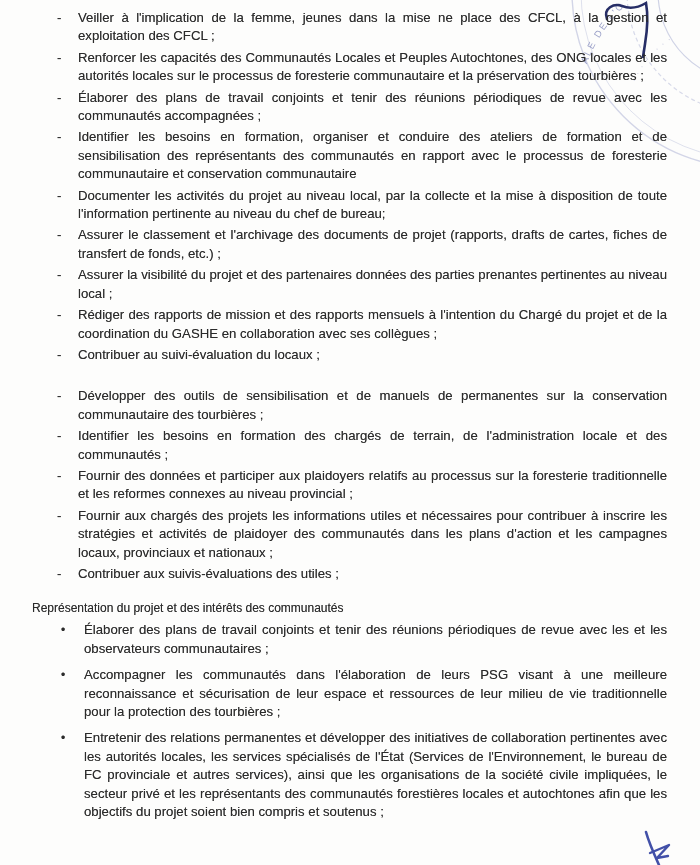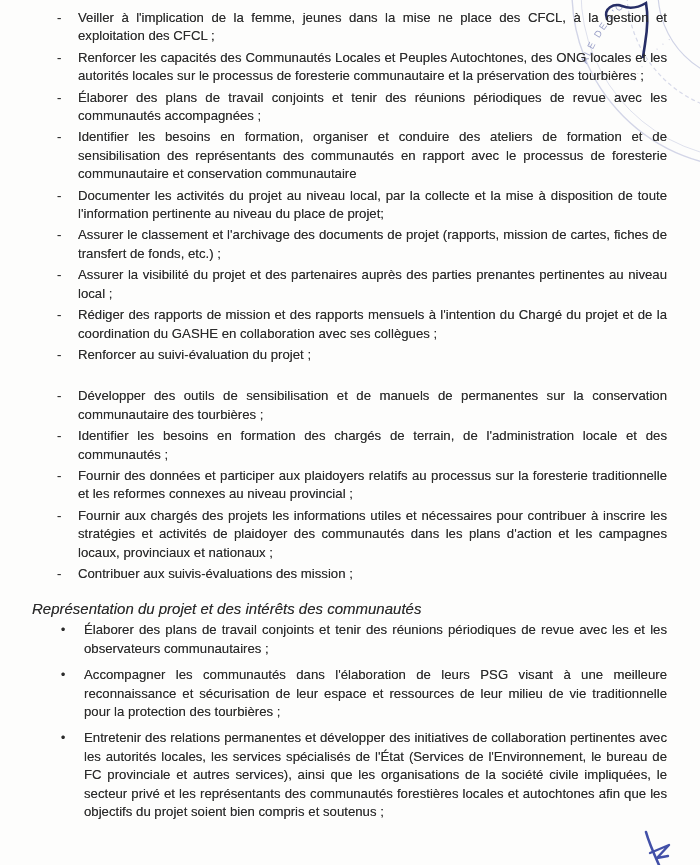--- a/index.html
+++ b/index.html
@@ -28,22 +28,21 @@
   .li{position:relative;margin-bottom:3px;}
   .li .txt{margin:0;text-align:justify;}
   .li .marker{position:absolute;top:0;}
   .dash-list .li{margin-left:78px;}
   .dash-list .marker{left:-21px;}
   .bullet-list .li{margin-left:84px;margin-bottom:8px;}
   .bullet-list .marker{left:-23px;font-size:12px;}
   .gap-lg{height:20px;}
   .section-heading{
     margin:16px 0 3px 32px;
-    font-style:italic;
-    font-size:15px;
+    font-size:12px;
     line-height:19px;
   }
   .ink-layer{
     position:absolute;top:0;left:0;
     width:700px;height:865px;
     pointer-events:none;
   }
 </style>
 </head>
 <body>
@@ -88,37 +87,37 @@
         <div class="li">
           <span class="marker">-</span>
           <p class="txt">Élaborer des plans de travail conjoints et tenir des réunions périodiques de revue avec les communautés accompagnées ;</p>
         </div>
         <div class="li">
           <span class="marker">-</span>
           <p class="txt">Identifier les besoins en formation, organiser et conduire des ateliers de formation et de sensibilisation des représentants des communautés en rapport avec le processus de foresterie communautaire et conservation communautaire</p>
         </div>
         <div class="li">
           <span class="marker">-</span>
-          <p class="txt">Documenter les activités du projet au niveau local, par la collecte et la mise à disposition de toute l'information pertinente au niveau du place de projet;</p>
+          <p class="txt">Documenter les activités du projet au niveau local, par la collecte et la mise à disposition de toute l'information pertinente au niveau du chef de bureau;</p>
         </div>
         <div class="li">
           <span class="marker">-</span>
-          <p class="txt">Assurer le classement et l'archivage des documents de projet (rapports, mission de cartes, fiches de transfert de fonds, etc.) ;</p>
+          <p class="txt">Assurer le classement et l'archivage des documents de projet (rapports, drafts de cartes, fiches de transfert de fonds, etc.) ;</p>
         </div>
         <div class="li">
           <span class="marker">-</span>
-          <p class="txt">Assurer la visibilité du projet et des partenaires auprès des parties prenantes pertinentes au niveau local ;</p>
+          <p class="txt">Assurer la visibilité du projet et des partenaires données des parties prenantes pertinentes au niveau local ;</p>
         </div>
         <div class="li">
           <span class="marker">-</span>
           <p class="txt">Rédiger des rapports de mission et des rapports mensuels à l'intention du Chargé du projet et de la coordination du GASHE en collaboration avec ses collègues ;</p>
         </div>
         <div class="li">
           <span class="marker">-</span>
-          <p class="txt">Renforcer au suivi-évaluation du projet ;</p>
+          <p class="txt">Contribuer au suivi-évaluation du locaux ;</p>
         </div>
       </div>
 
     <div class="gap-lg"></div>
 
     <div class="dash-list">
         <div class="li">
           <span class="marker">-</span>
           <p class="txt">Développer des outils de sensibilisation et de manuels de permanentes sur la conservation communautaire des tourbières ;</p>
         </div>
@@ -129,21 +128,21 @@
         <div class="li">
           <span class="marker">-</span>
           <p class="txt">Fournir des données et participer aux plaidoyers relatifs au processus sur la foresterie traditionnelle et les reformes connexes au niveau provincial ;</p>
         </div>
         <div class="li">
           <span class="marker">-</span>
           <p class="txt">Fournir aux chargés des projets les informations utiles et nécessaires pour contribuer à inscrire les stratégies et activités de plaidoyer des communautés dans les plans d'action et les campagnes locaux, provinciaux et nationaux ;</p>
         </div>
         <div class="li">
           <span class="marker">-</span>
-          <p class="txt">Contribuer aux suivis-évaluations des mission ;</p>
+          <p class="txt">Contribuer aux suivis-évaluations des utiles ;</p>
         </div>
       </div>
 
     <div class="section-heading">Représentation du projet et des intérêts des communautés</div>
 
     <div class="bullet-list">
         <div class="li">
           <span class="marker">•</span>
           <p class="txt">Élaborer des plans de travail conjoints et tenir des réunions périodiques de revue avec les et les observateurs communautaires ;</p>
         </div>

